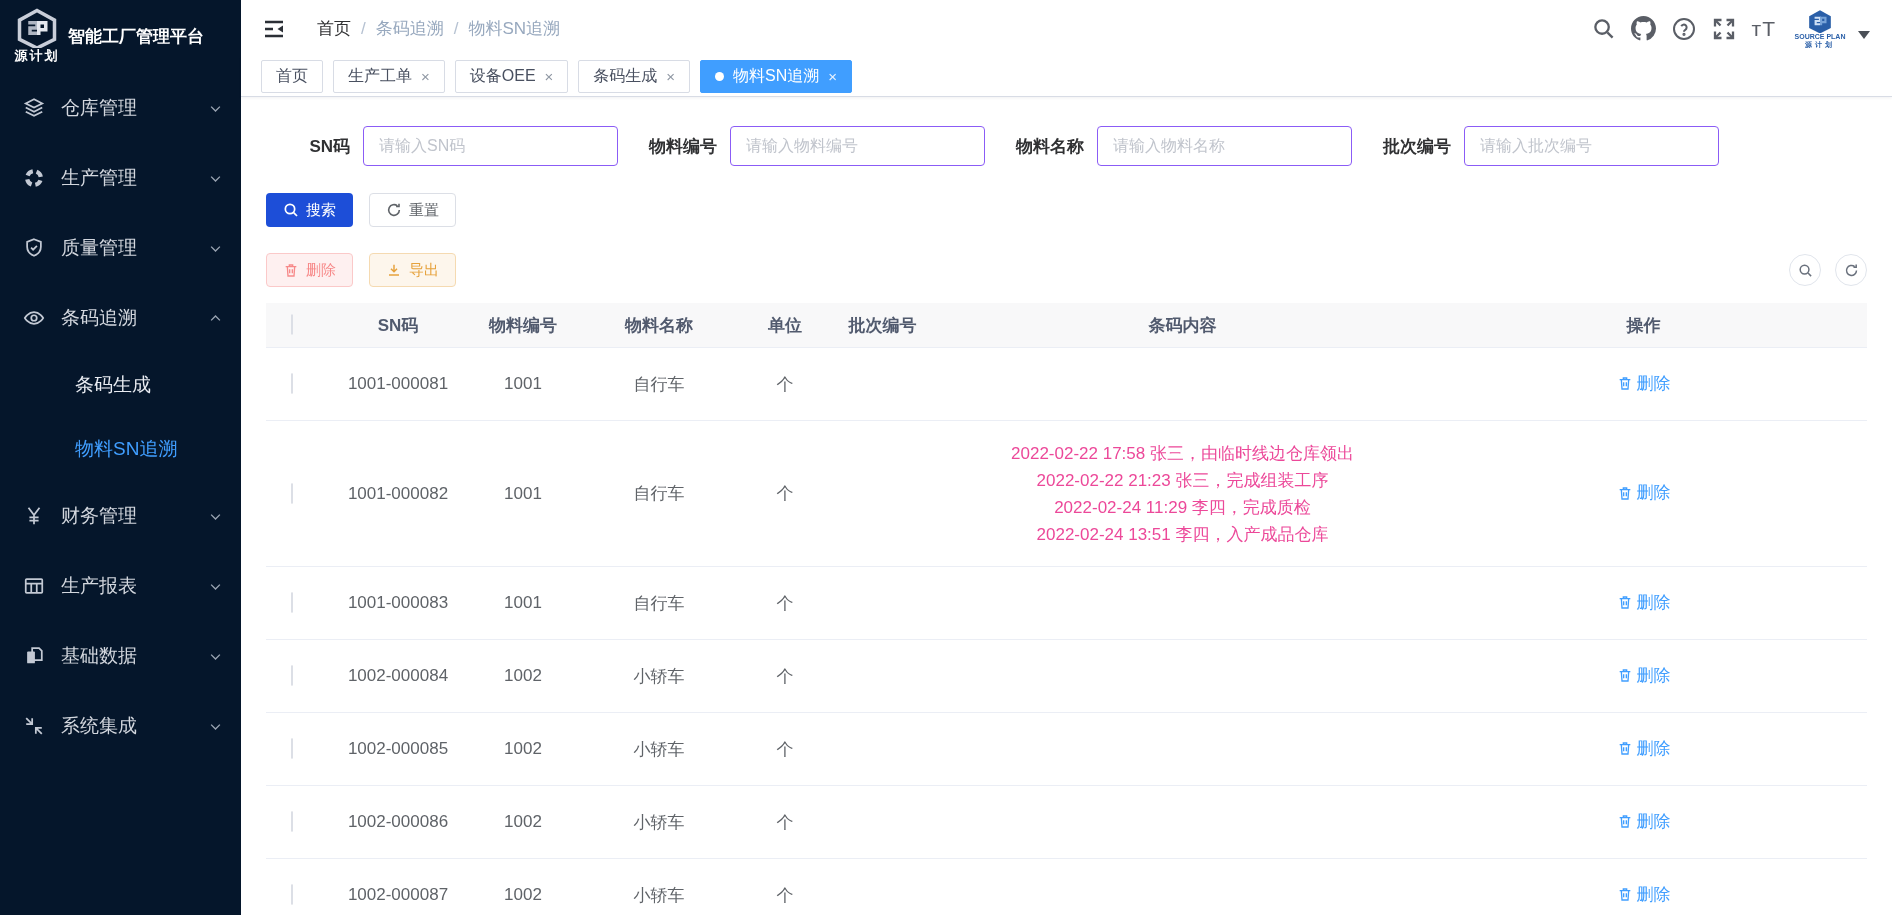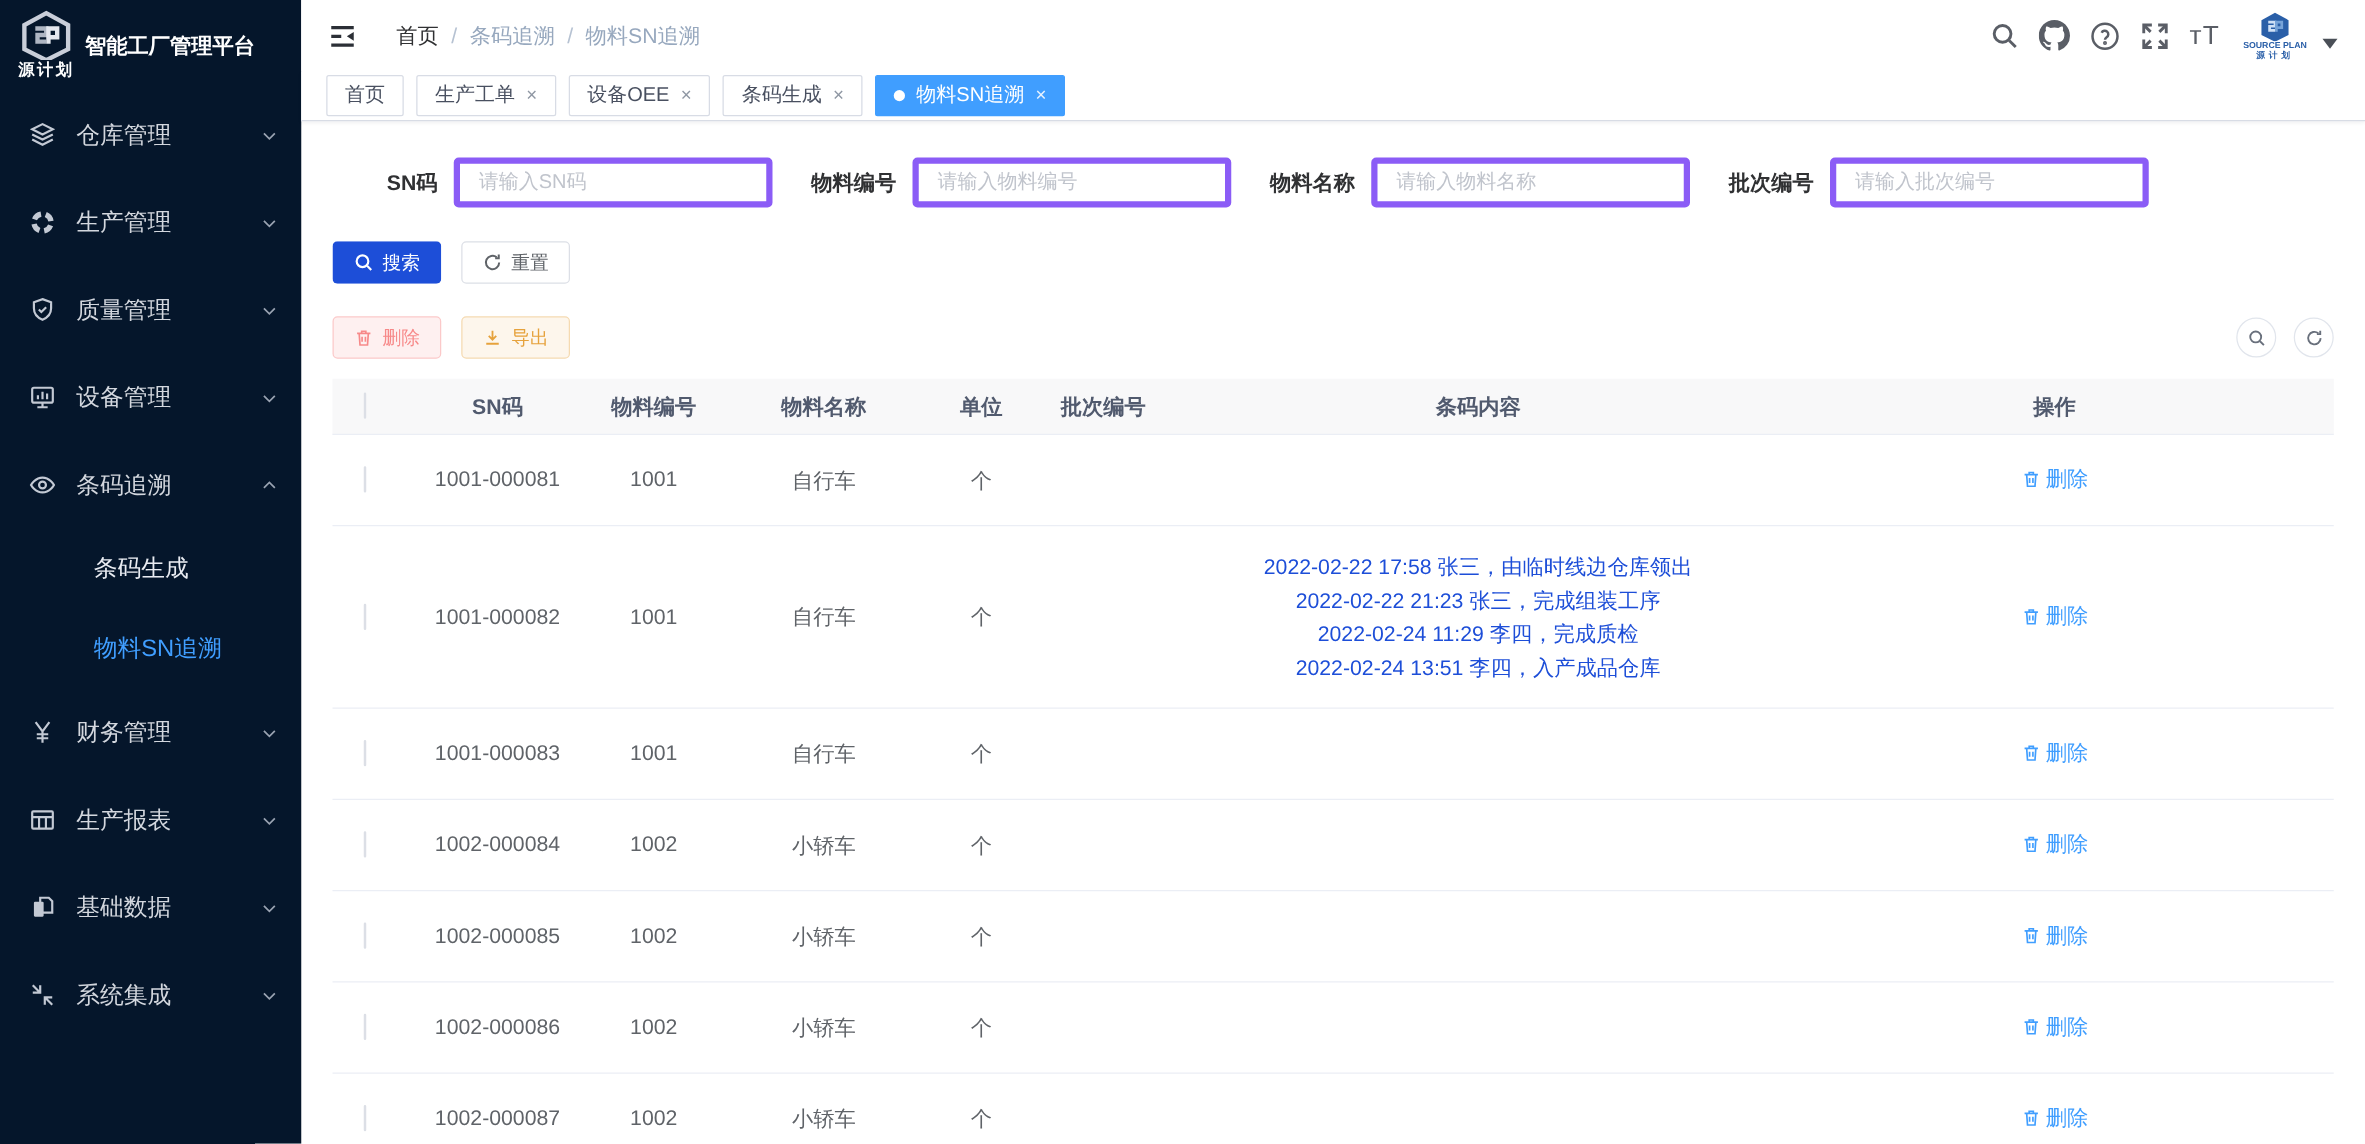--- a/index.html
+++ b/index.html
@@ -44,21 +44,21 @@
   .tab .tab-close { font-size:15px; color:#8f97a3; line-height:1; }
   .tab.active { background:#409eff; border-color:#409eff; color:#fff; }
   .tab.active .tab-close { color:#e9f3ff; }
   .tab-dot { width:9px; height:9px; border-radius:50%; background:#fff; }
 
   .content { flex:1; padding:29px 25px 0 25px; overflow:hidden; }
 
   .form-row { display:flex; align-items:center; margin-bottom:27px; }
   .field { display:flex; align-items:center; margin-right:15px; }
   .field-label { width:84px; text-align:right; font-size:17px; font-weight:bold; color:#303133; margin-right:13px; white-space:nowrap; }
-  .field input { width:255px; height:40px; border:5px solid #8b5cf6; border-radius:4px; padding:0 15px; font-size:16px; color:#606266; outline:none; font-family:inherit; }
+  .field input { width:255px; height:40px; border:1px solid #8b5cf6; border-radius:4px; padding:0 15px; font-size:16px; color:#606266; outline:none; font-family:inherit; }
   .field input::placeholder { color:#c0c4cc; }
 
   .btn-row { display:flex; gap:16px; margin-bottom:26px; }
   .btn { height:34px; padding:0 16px; border-radius:4px; font-size:15px; display:inline-flex; align-items:center; gap:7px; border:1px solid transparent; cursor:pointer; font-family:inherit; }
   .btn svg { flex-shrink:0; }
   .btn-primary { background:#1d4ed8; color:#fff; }
   .btn-default { background:#fff; border-color:#dcdfe6; color:#5f6368; }
   .btn-danger-soft { background:#fef0f0; border-color:#fbc9c9; color:#f78989; }
   .btn-warning-soft { background:#fdf6ec; border-color:#f5dab1; color:#e6a23c; }
 
@@ -67,21 +67,21 @@
   .circle-btn { width:32px; height:32px; border-radius:50%; border:1px solid #e1e5ec; background:#fff; display:flex; align-items:center; justify-content:center; color:#69707c; cursor:pointer; }
 
   
   .table { width:100%; font-size:17px; color:#5f6368; }
   .t-row { display:grid; grid-template-columns:52px 160px 90px 182px 70px 125px 475px 1fr; align-items:center; border-bottom:1px solid #ebeef5; }
   .t-head { background:#f8f8f9; color:#515a6e; font-weight:bold; height:45px; border-bottom:1px solid #ebeef5; }
   .t-cell { text-align:center; padding:4px 6px; overflow:hidden; }
   .t-body .t-row { min-height:73px; }
   .t-body .t-row.tall { min-height:146px; }
   .cb { width:18px; height:18px; border:1px solid #dcdfe6; border-radius:3px; background:#fff; margin:0 auto; cursor:pointer; }
-  .content-line { line-height:27px; color:#1d4ed8; white-space:nowrap; }
+  .content-line { line-height:27px; color:#ec4899; white-space:nowrap; }
   .op-link { color:#409eff; display:inline-flex; align-items:center; gap:4px; cursor:pointer; }
 </style>
 </head>
 <body>
 
 <div class="app">
 
   <aside class="sidebar">
     <div class="logo-row">
       <div class="logo-mark">
@@ -133,35 +133,20 @@
           <span class="menu-label">质量管理</span>
           <span class="menu-chevron">
             <svg width="15" height="15" viewBox="0 0 24 24" fill="none" stroke="currentColor" stroke-width="2.2">
               <path d="M5 9l7 7 7-7"></path>
             </svg>
           </span>
         </div>
         <div class="menu-item">
           <span class="menu-icon">
             <svg width="22" height="22" viewBox="0 0 24 24" fill="none" stroke="currentColor" stroke-width="1.9">
-              <rect x="3" y="3.5" width="18" height="13" rx="1.5"></rect>
-              <path d="M8 13.5v-3.5M12 13.5V7M16 13.5v-5"></path>
-              <path d="M12 16.5v3.5M7.5 20.5h9"></path>
-            </svg>
-          </span>
-          <span class="menu-label">设备管理</span>
-          <span class="menu-chevron">
-            <svg width="15" height="15" viewBox="0 0 24 24" fill="none" stroke="currentColor" stroke-width="2.2">
-              <path d="M5 9l7 7 7-7"></path>
-            </svg>
-          </span>
-        </div>
-        <div class="menu-item">
-          <span class="menu-icon">
-            <svg width="22" height="22" viewBox="0 0 24 24" fill="none" stroke="currentColor" stroke-width="1.9">
               <path d="M2 12s3.5-6.5 10-6.5S22 12 22 12s-3.5 6.5-10 6.5S2 12 2 12z"></path>
               <circle cx="12" cy="12" r="3"></circle>
             </svg>
           </span>
           <span class="menu-label">条码追溯</span>
           <span class="menu-chevron">
             <svg width="15" height="15" viewBox="0 0 24 24" fill="none" stroke="currentColor" stroke-width="2.2">
               <path d="M5 15l7-7 7 7"></path>
             </svg>
           </span>

